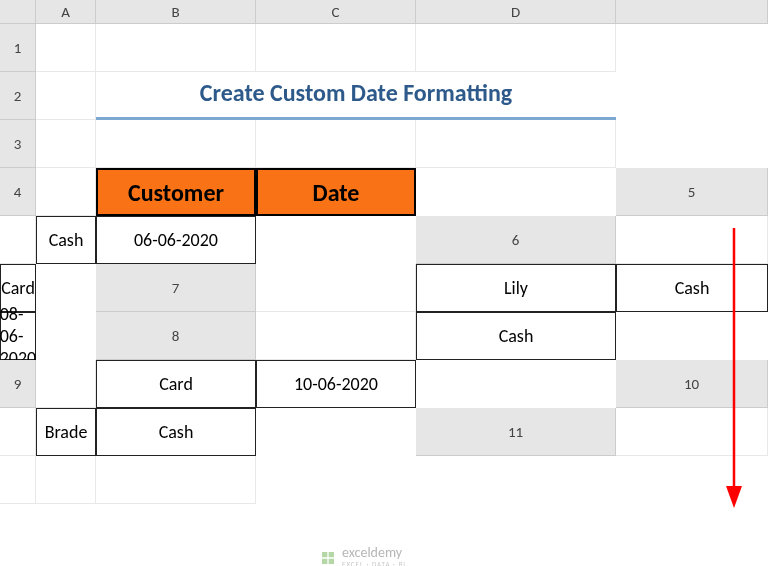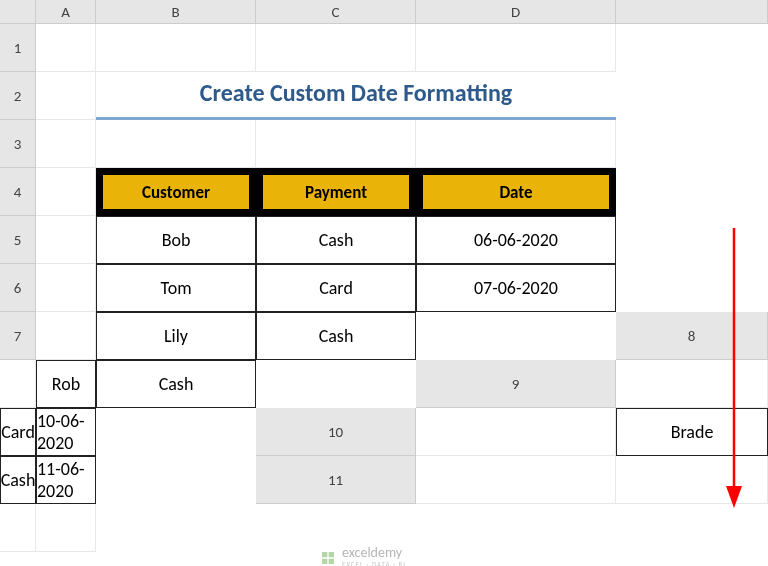--- a/index.html
+++ b/index.html
@@ -63,24 +63,24 @@
       font-weight: 600;
       color: #2d5a8a;
       border-bottom: 3px solid #7da8d4;
       padding-bottom: 4px;
       background: #fff;
       display: flex;
       align-items: center;
       justify-content: center;
     }
     .th {
-      background: #eab308;
-      border: 7px solid #000000;
+      background: #f97316;
+      border: 2px solid #000000;
       font-weight: bold;
-      font-size: 17px;
+      font-size: 24px;
       display: flex;
       align-items: center;
       justify-content: center;
     }
     .td {
       background: #ffffff;
       border: 1px solid #222;
       font-size: 18px;
       display: flex;
       align-items: center;
@@ -146,61 +146,56 @@
   <div class="row-header">3</div>
   <div class="cell"></div>
   <div class="cell"></div>
   <div class="cell"></div>
   <div class="cell"></div>
   <div class="cell" style="border:none;"></div>
 
   <div class="row-header">4</div>
   <div class="cell"></div>
   <div class="th">Customer</div>
-  <div class="th">Payment</div>
   <div class="th">Date</div>
   <div class="cell" style="border:none;"></div>
 
   <div class="row-header">5</div>
   <div class="cell"></div>
-  <div class="td">Bob</div>
   <div class="td">Cash</div>
   <div class="td">06-06-2020</div>
   <div class="cell" style="border:none;"></div>
 
   <div class="row-header">6</div>
   <div class="cell"></div>
-  <div class="td">Tom</div>
   <div class="td">Card</div>
-  <div class="td">07-06-2020</div>
   <div class="cell" style="border:none;"></div>
 
   <div class="row-header">7</div>
   <div class="cell"></div>
   <div class="td">Lily</div>
   <div class="td">Cash</div>
+  <div class="td">08-06-2020</div>
   <div class="cell" style="border:none;"></div>
 
   <div class="row-header">8</div>
   <div class="cell"></div>
-  <div class="td">Rob</div>
   <div class="td">Cash</div>
   <div class="cell" style="border:none;"></div>
 
   <div class="row-header">9</div>
   <div class="cell"></div>
   <div class="td">Card</div>
   <div class="td">10-06-2020</div>
   <div class="cell" style="border:none;"></div>
 
   <div class="row-header">10</div>
   <div class="cell"></div>
   <div class="td">Brade</div>
   <div class="td">Cash</div>
-  <div class="td">11-06-2020</div>
   <div class="cell" style="border:none;"></div>
 
   <div class="row-header">11</div>
   <div class="cell"></div>
   <div class="cell"></div>
   <div class="cell"></div>
   <div class="cell"></div>
   <div class="cell" style="border:none;"></div>
 </div>
 

